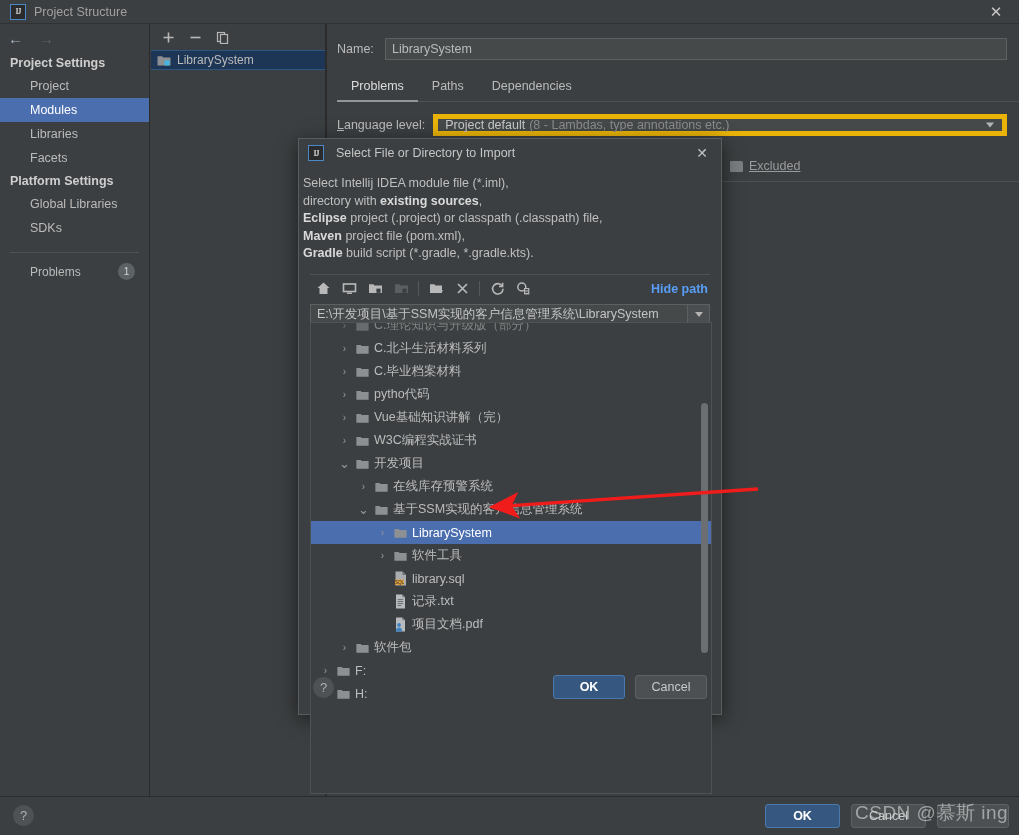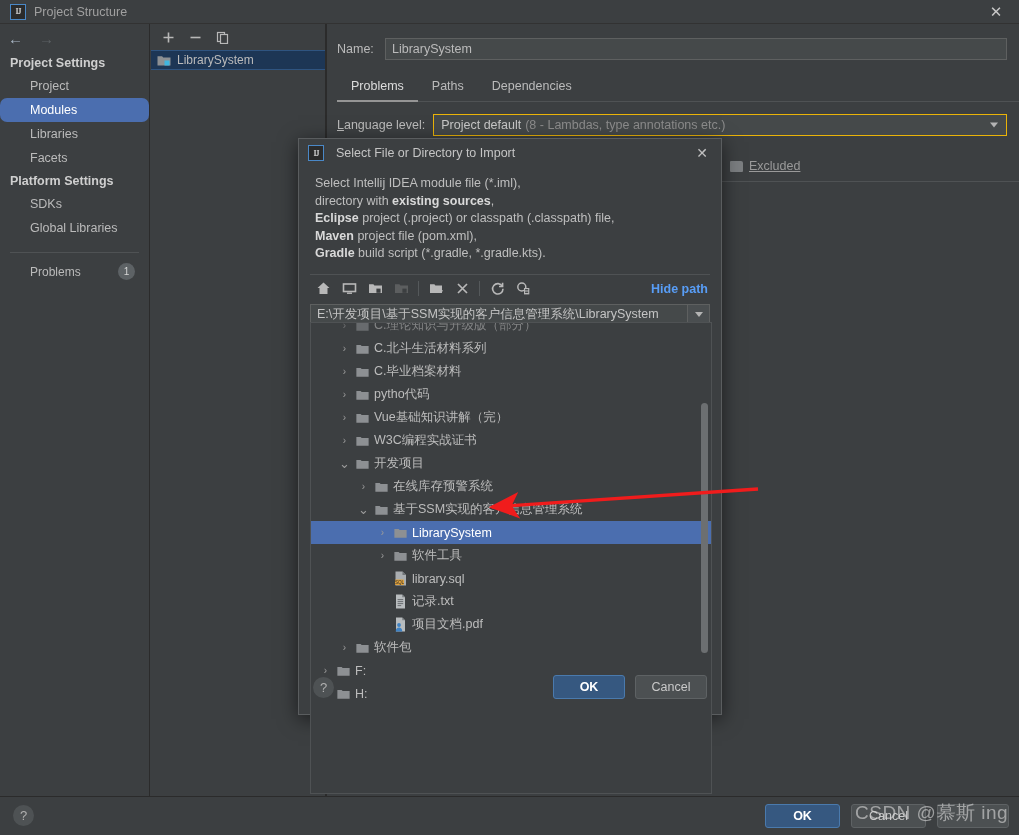--- a/index.html
+++ b/index.html
@@ -44,21 +44,21 @@
   .nav-arrow { font-size: 15px; color: #a9b7c6; cursor: pointer; }
   .nav-arrow.disabled { color: #5c6164; }
   .side-group {
     font-weight: bold; color: #cfcfcf; font-size: 12.5px;
     padding: 4px 0 4px 10px;
   }
   .side-item {
     padding: 4px 0 4px 30px; color: #bbbbbb; font-size: 12.5px; cursor: pointer;
     line-height: 16px;
   }
-  .side-item.sel { background: #4b6eaf; color: #ffffff; border-radius: 7px; }
+  .side-item.sel { background: #4b6eaf; color: #ffffff; }
   .side-sep { height: 1px; background: #4f5254; margin: 12px 10px 6px 10px; }
   .problems-row {
     display: flex; align-items: center; justify-content: space-between;
     padding: 4px 14px 4px 30px; cursor: pointer;
   }
   .badge {
     width: 17px; height: 17px; border-radius: 50%;
     background: #5d6265; color: #d6d6d6; font-size: 10px;
     display: flex; align-items: center; justify-content: center;
   }
@@ -94,21 +94,21 @@
   }
   .tab {
     padding: 5px 14px 7px 14px; color: #bbbbbb; font-size: 12.5px;
     cursor: pointer; border-bottom: 2px solid transparent; margin-bottom: -1px;
   }
   .tab.active { border-bottom-color: #959595; color: #dcdcdc; }
   .lang-row { display: flex; align-items: center; padding: 12px 12px 0 10px; }
   .lang-label { color: #bbbbbb; font-size: 12.5px; margin-right: 8px; }
   .lang-label u { text-decoration: underline; }
   .combo {
-    flex: 1; height: 22px; background: #45494a; border: 1px solid #eab308;
+    flex: 1; height: 22px; background: #45494a; border: 5px solid #eab308;
     display: flex; align-items: center; padding: 0 0 0 7px; position: relative;
     cursor: pointer;
   }
   .combo .sel-txt { color: #c8c8c8; font-size: 12.5px; }
   .combo .hint { color: #8c8c8c; font-size: 12.5px; margin-left: 4px; }
   .combo .arrow {
     position: absolute; right: 8px; top: 50%; transform: translateY(-50%);
     width: 0; height: 0; border-left: 4px solid transparent;
     border-right: 4px solid transparent; border-top: 5px solid #b4b4b4;
   }
@@ -153,21 +153,21 @@
   .dlg-title {
     height: 28px; display: flex; align-items: center; padding-left: 9px;
     position: relative;
   }
   .dlg-title .txt { margin-left: 12px; color: #c5c5c5; font-size: 12.5px; }
   .dlg-close {
     position: absolute; right: 10px; top: 5px; width: 18px; height: 18px;
     color: #c0c0c0; font-size: 14px; cursor: pointer;
     display: flex; align-items: center; justify-content: center;
   }
-  .dlg-desc { padding: 8px 14px 0 16px; line-height: 17.5px; color: #bfbfbf; font-size: 12.5px; }
+  .dlg-desc { padding: 8px 14px 0 4px; line-height: 17.5px; color: #bfbfbf; font-size: 12.5px; }
   .dlg-desc b { color: #d9d9d9; }
   .dlg-hr { height: 1px; background: #4f5254; margin: 11px 11px 0 11px; }
   .file-toolbar {
     height: 28px; display: flex; align-items: center; gap: 0; padding: 0 11px; position: relative; font-weight: bold;
   }
   .ftool {
     width: 26px; height: 22px; display: flex; align-items: center;
     justify-content: center; cursor: pointer;
   }
   .ftool.dis { opacity: 0.42; }
@@ -240,22 +240,22 @@
       <span class="nav-arrow disabled">→</span>
     </div>
 
     <div class="side-group">Project Settings</div>
     <div class="side-item">Project</div>
     <div class="side-item sel">Modules</div>
     <div class="side-item">Libraries</div>
     <div class="side-item">Facets</div>
 
     <div class="side-group">Platform Settings</div>
+    <div class="side-item">Global Libraries</div>
     <div class="side-item">SDKs</div>
-    <div class="side-item">Global Libraries</div>
 
     <div class="side-sep"></div>
 
     <div class="problems-row">
       <span>Problems</span>
       <span class="badge">1</span>
     </div>
   </div>
 
   <div class="modules-panel">

